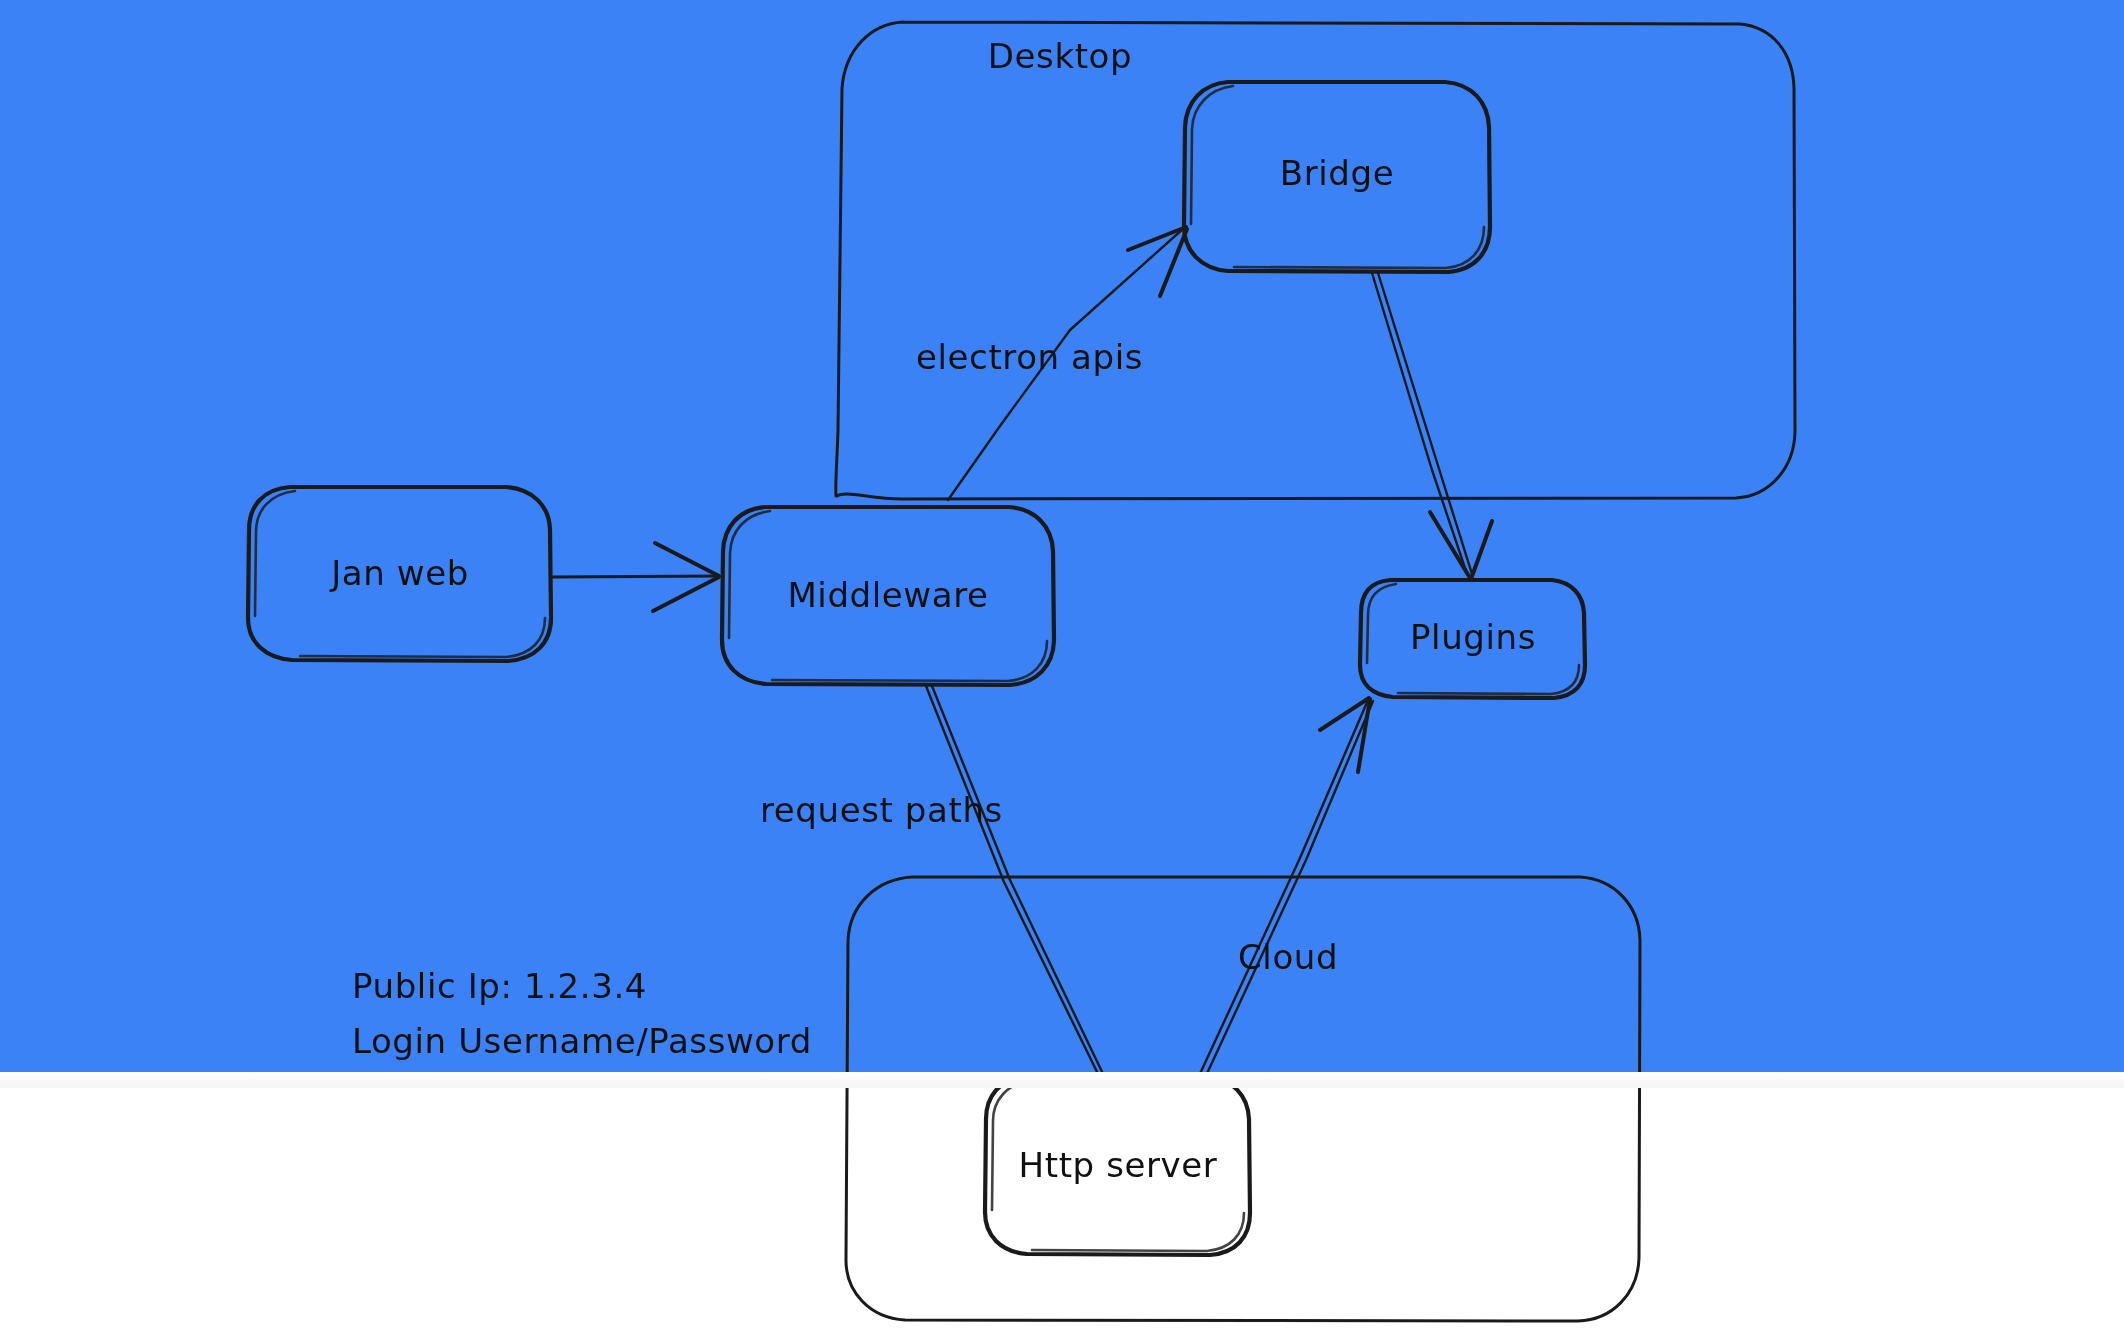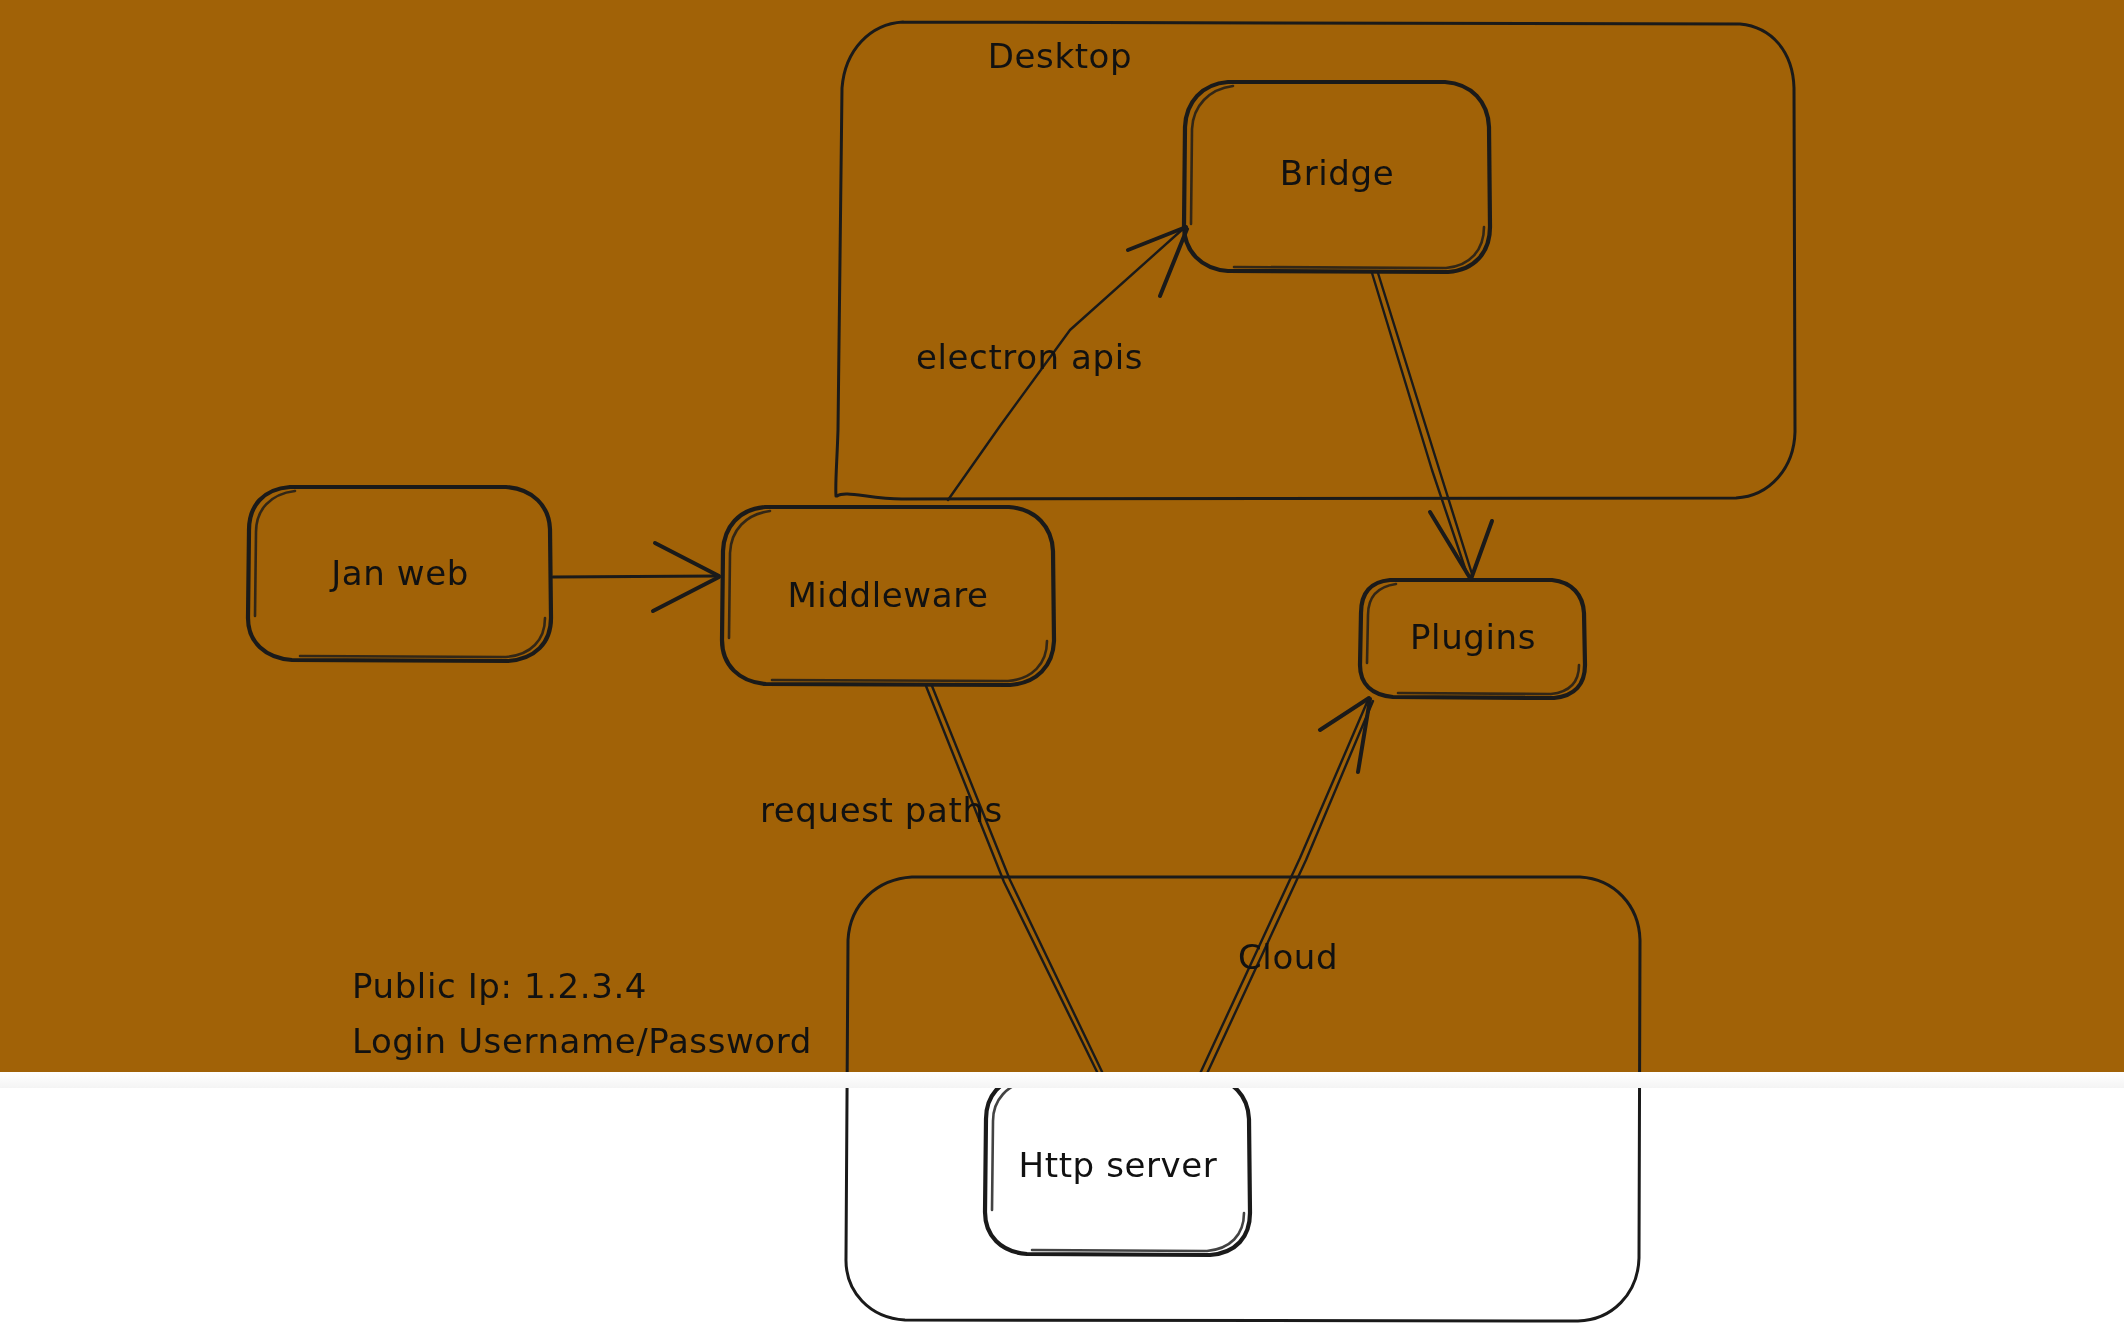--- a/index.html
+++ b/index.html
@@ -13,21 +13,21 @@
     height: 1344px;
     overflow: hidden;
     font-family: "DejaVu Sans", sans-serif;
     position: relative;
   }
   #canvas-root {
     position: absolute;
     inset: 0;
     width: 2124px;
     height: 1088px;
-    background: #a16207;
+    background: #3b82f6;
     text-align: center;
   }
   .bottom-strip {
     position: absolute;
     left: 0;
     bottom: 0;
     width: 2124px;
     height: 16px;
     background: linear-gradient(to bottom, #ffffff 0%, #fbfbfb 40%, #f4f4f4 100%);
   }

